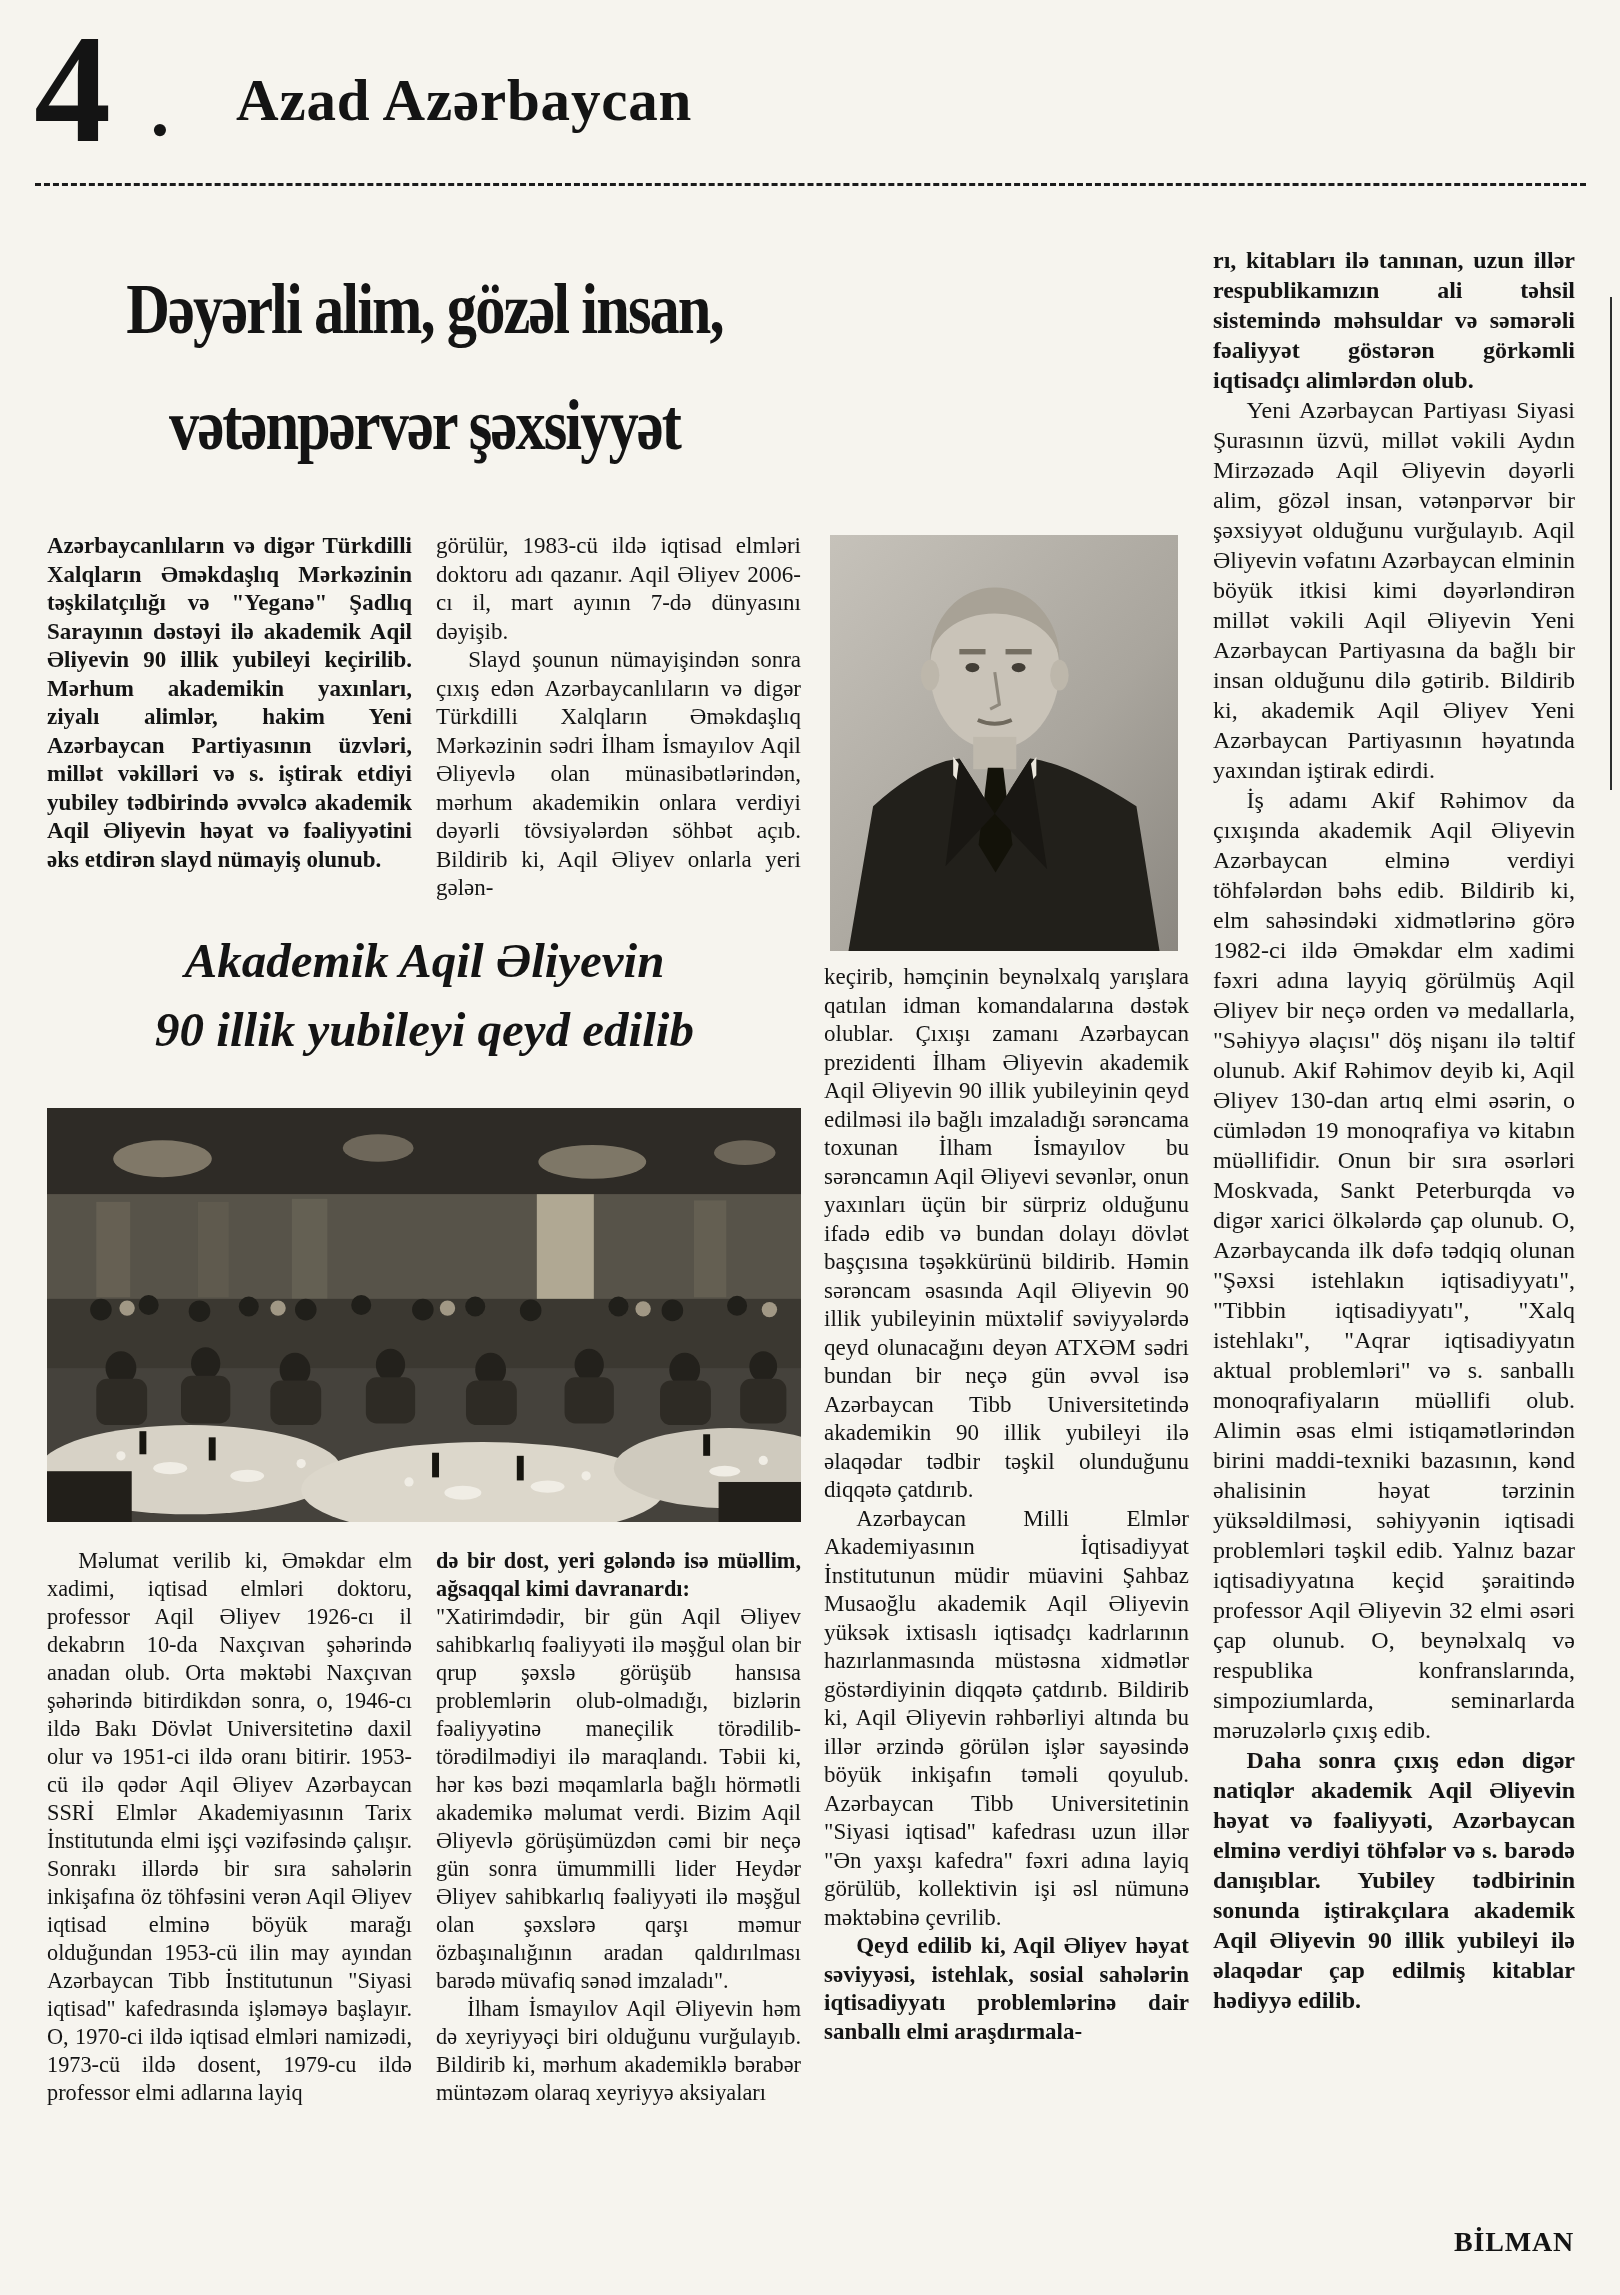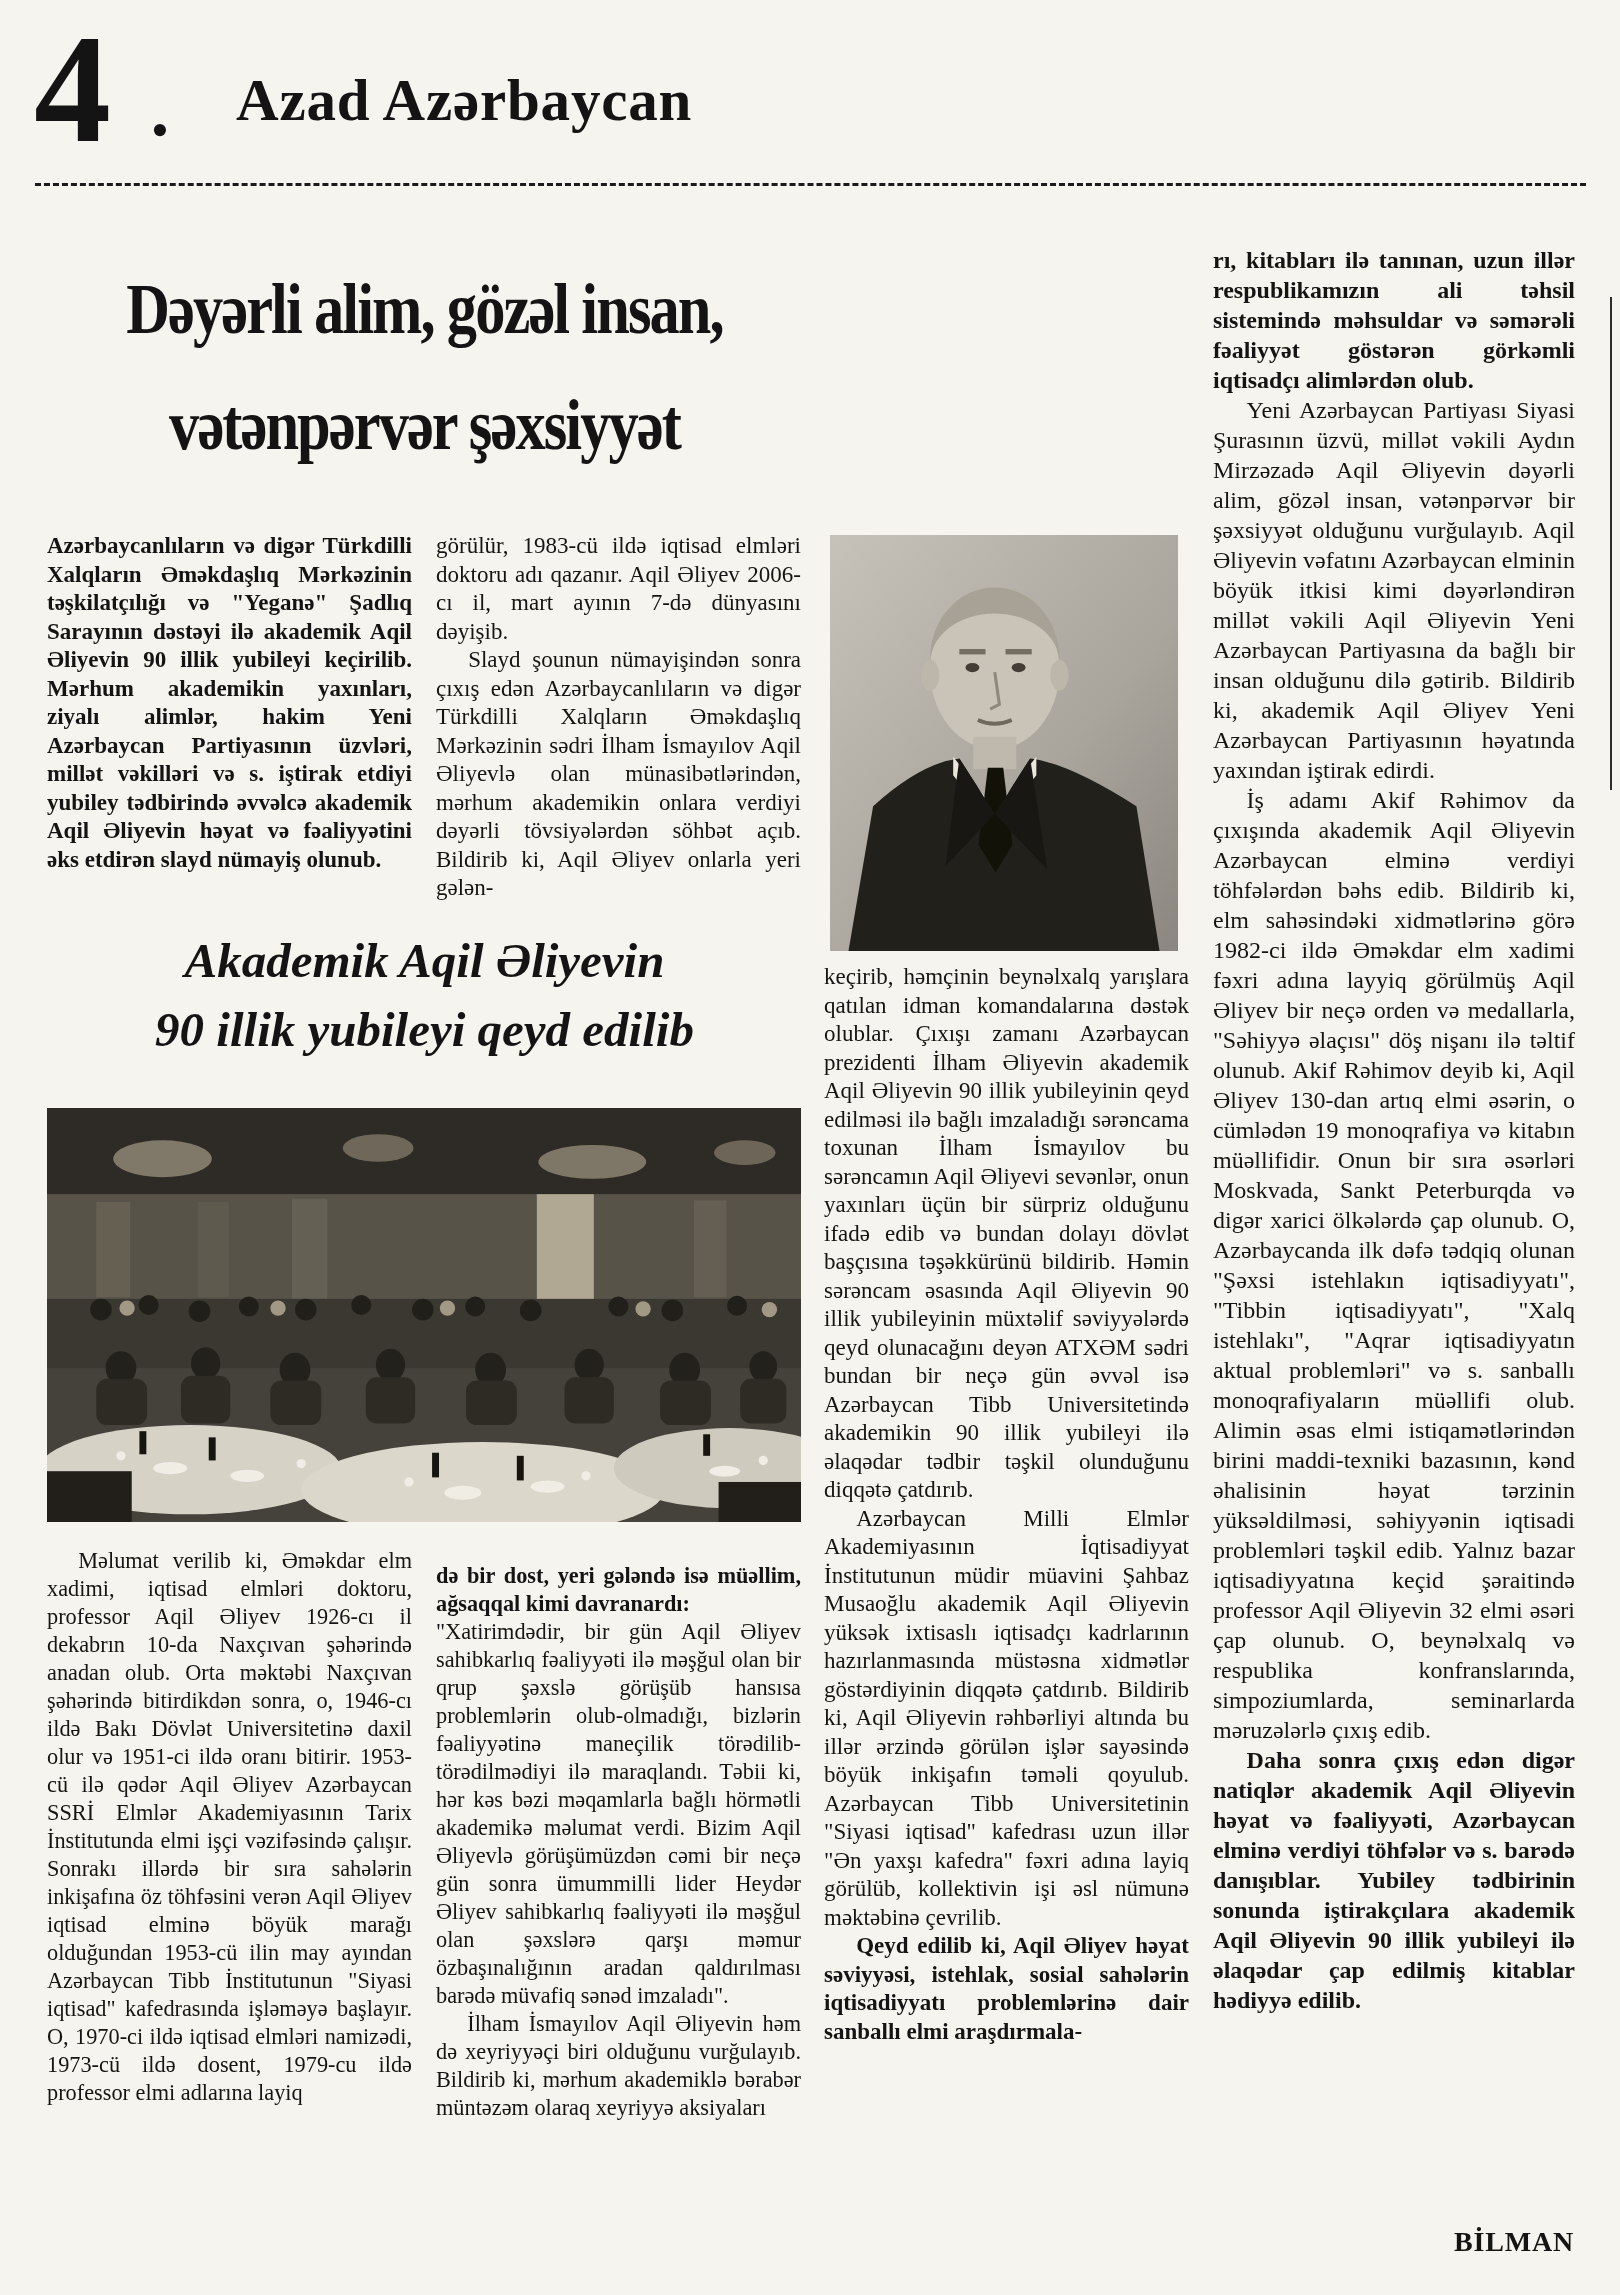--- a/index.html
+++ b/index.html
@@ -37,21 +37,21 @@
   
   .col { position:absolute; text-align:justify; overflow:hidden; hyphens:auto; -webkit-hyphens:auto; overflow-wrap:break-word; }
   .col p { text-indent:1.4em; }
   .col p.ni { text-indent:0;font-family:Liberation Serif, serif; }
   .col p.b { font-weight:700; }
   .intro-col1 { left:47px;  top:532px;  width:365px; height:425px; font-size:23px; line-height:28.5px; }
   .intro-col2 { left:436px; top:532px;  width:365px; height:425px; font-size:23px; line-height:28.5px; }
   .col3       { left:824px;top:963px; width:365px; height:1310px;font-size:23px; line-height:28.5px; }
   .col4       { left:1213px;top:245px;  width:362px; height:1952px;font-size:24px; line-height:30px; }
   .bottom-col1{ left:47px;  top:1547px; width:365px; height:732px; font-size:22.3px; line-height:28px; }
-  .bottom-col2{ left:436px; top:1547px; width:365px; height:732px; font-size:22.3px; line-height:28px;margin-top:15px; }
+  .bottom-col2{ left:436px; top:1547px; width:365px; height:732px; font-size:22.3px; line-height:28px; }
 
   
   figure { position:absolute; }
   figure svg { display:block; width:100%; height:100%; }
   .portrait { left:830px; top:535px;  width:348px; height:416px; }
   .banquet  { left:47px;   top:1108px; width:754px; height:414px; }
 
   
   .byline { position:absolute; right:47px; top:2226px; font-size:28px; font-weight:700; letter-spacing:0.8px; }
 </style>

